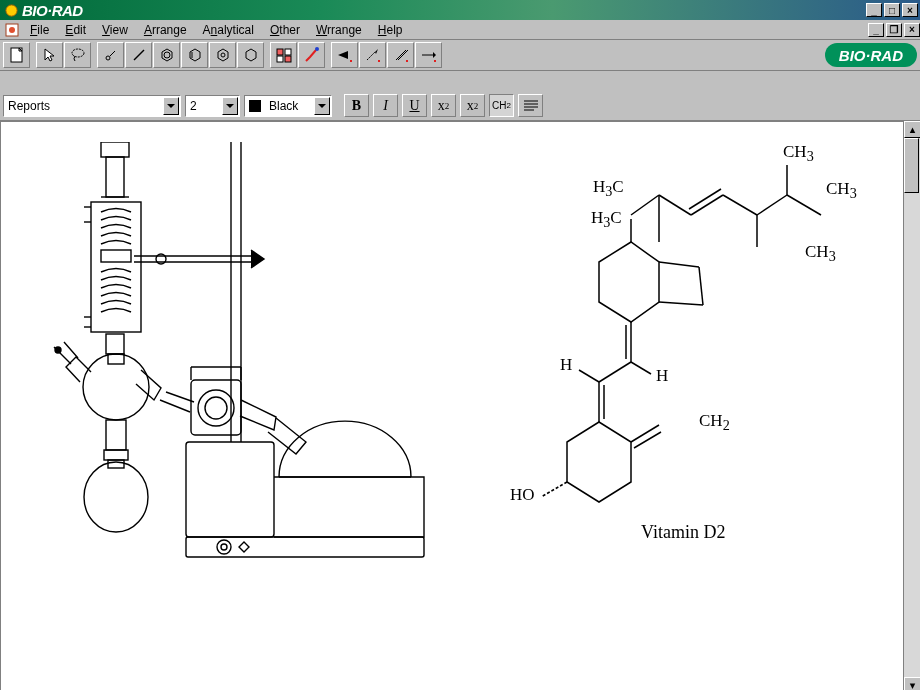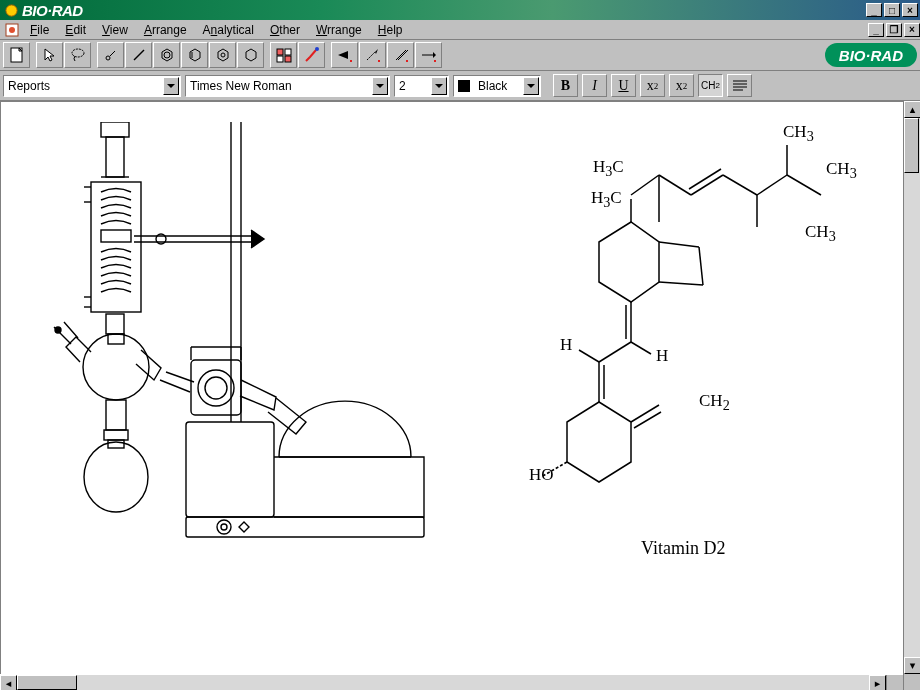--- a/index.html
+++ b/index.html
@@ -75,21 +75,21 @@
 .brandlogo {
   margin-left: auto;
   background: #00915a;
   border-radius: 13px;
   height: 24px;
   padding: 0 14px;
   display: flex; align-items: center;
   color: white; font-family: Arial; font-weight: 900; font-style: italic;
   font-size: 15px;
 }
-.fmtbar { height: 30px; gap: 4px; }
+.fmtbar { height: 30px; gap: 4px; margin-top: 20px; }
 .combo {
   height: 22px;
   background: #fff;
   border-top: 1px solid #808080; border-left: 1px solid #808080;
   border-right: 1px solid #fff; border-bottom: 1px solid #fff;
   display: flex; align-items: center;
   font-size: 12px;
 }
 .combo .val { padding: 0 4px; flex: 1; white-space: nowrap; overflow: hidden; }
 .combo .dd {
@@ -281,24 +281,20 @@
       </svg>
     </div>
   <div class="brandlogo">BIO·RAD</div>
 </div>
 
 <div class="fmtbar">
   <div class="combo" style="width:178px">
       <span class="val">Reports</span>
       <div class="dd"></div>
     </div>
-  <div class="combo" style="width:205px">
-      <span class="val">Times New Roman</span>
-      <div class="dd"></div>
-    </div>
   <div class="combo" style="width:55px">
       <span class="val">2</span>
       <div class="dd"></div>
     </div>
   <div class="combo" style="width:88px">
       <span class="swatch"></span>
       <span class="val">Black</span>
       <div class="dd"></div>
     </div>
   <div style="width:4px"></div>
@@ -438,23 +434,23 @@
       </svg>
 
       <span class="chem-label" style="left:782px;top:20px"><span>CH</span><sub>3</sub></span>
       <span class="chem-label" style="left:592px;top:55px"><span>H</span><sub>3</sub><span>C</span></span>
       <span class="chem-label" style="left:825px;top:57px"><span>CH</span><sub>3</sub></span>
       <span class="chem-label" style="left:590px;top:86px"><span>H</span><sub>3</sub><span>C</span></span>
       <span class="chem-label" style="left:804px;top:120px"><span>CH</span><sub>3</sub></span>
       <span class="chem-label" style="left:559px;top:233px">H</span>
       <span class="chem-label" style="left:655px;top:244px">H</span>
       <span class="chem-label" style="left:698px;top:289px"><span>CH</span><sub>2</sub></span>
-      <span class="chem-label" style="left:528px;top:363px">HO</span>
-
-      <span class="molecule-label" style="left:640px;top:436px">Vitamin D2</span>
+      <span class="chem-label" style="left:509px;top:363px">HO</span>
+
+      <span class="molecule-label" style="left:640px;top:400px">Vitamin D2</span>
     </div>
 
     <div class="hscroll-row">
       <div class="sbbtn">◂</div>
       <div class="sbtrack" style="position:relative">
           <div class="sbthumb" style="position:absolute;left:0;top:0;height:15px;width:60px"></div>
         </div>
       <div class="sbbtn">▸</div>
       <div style="width:17px;background:#c0c0c0;border-left:1px solid #808080"></div>
     </div>

